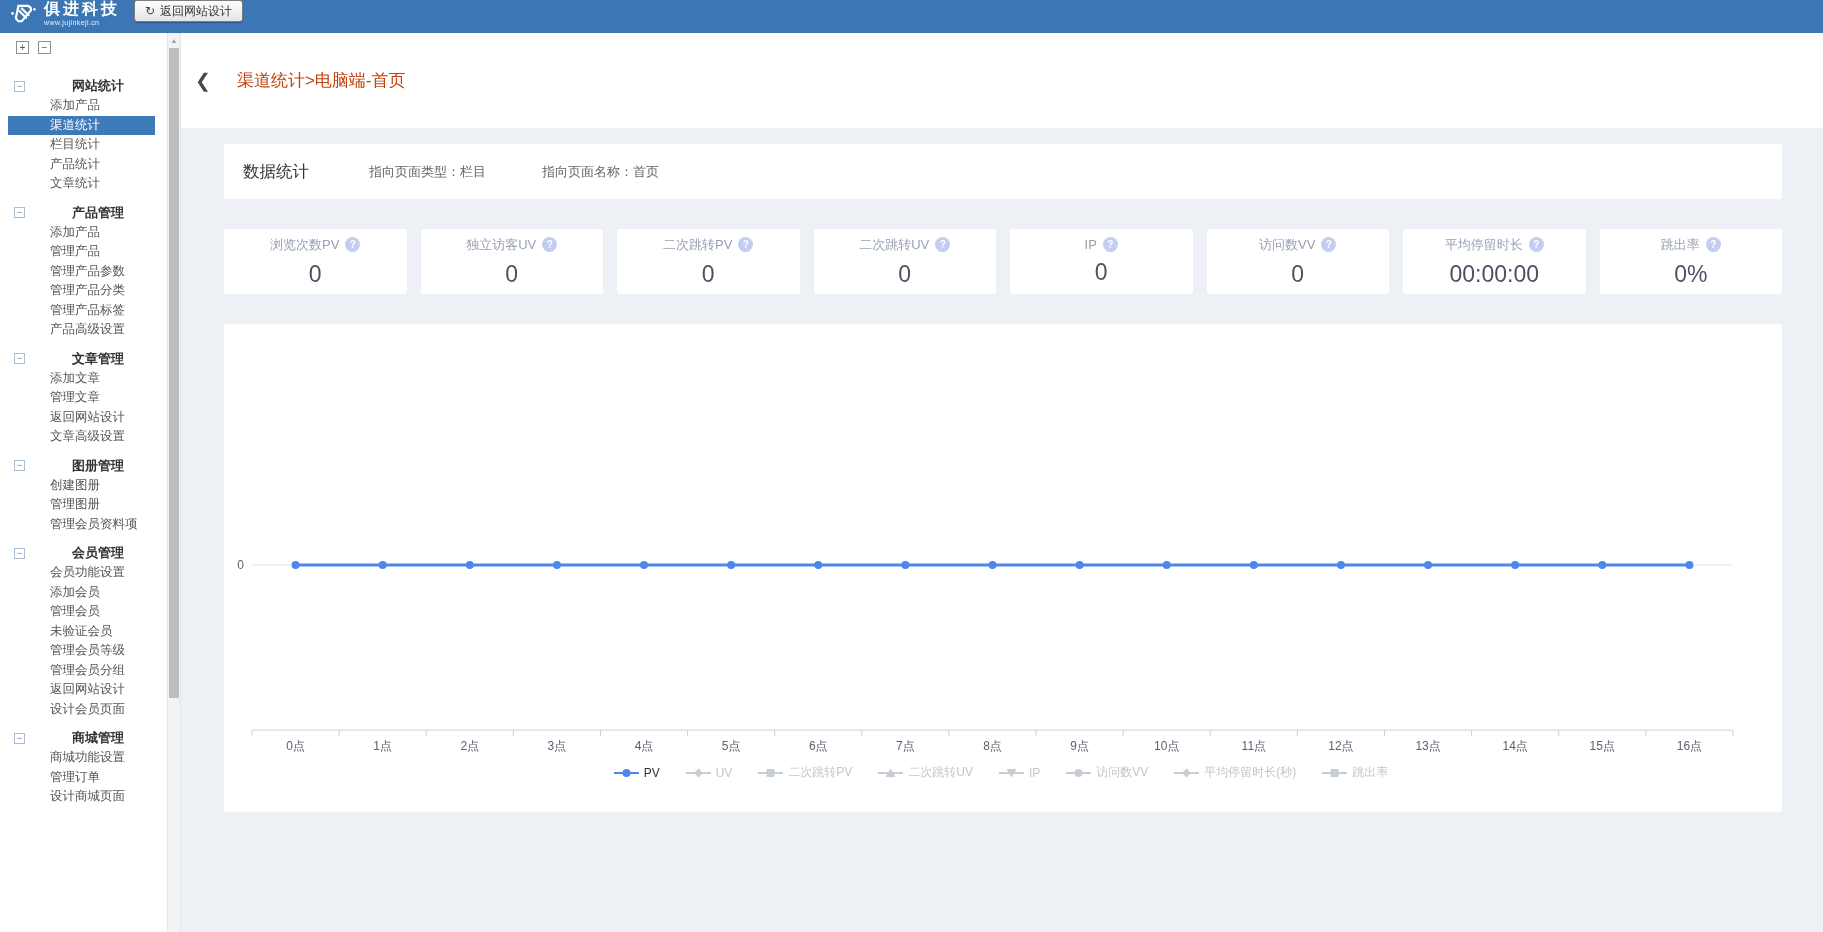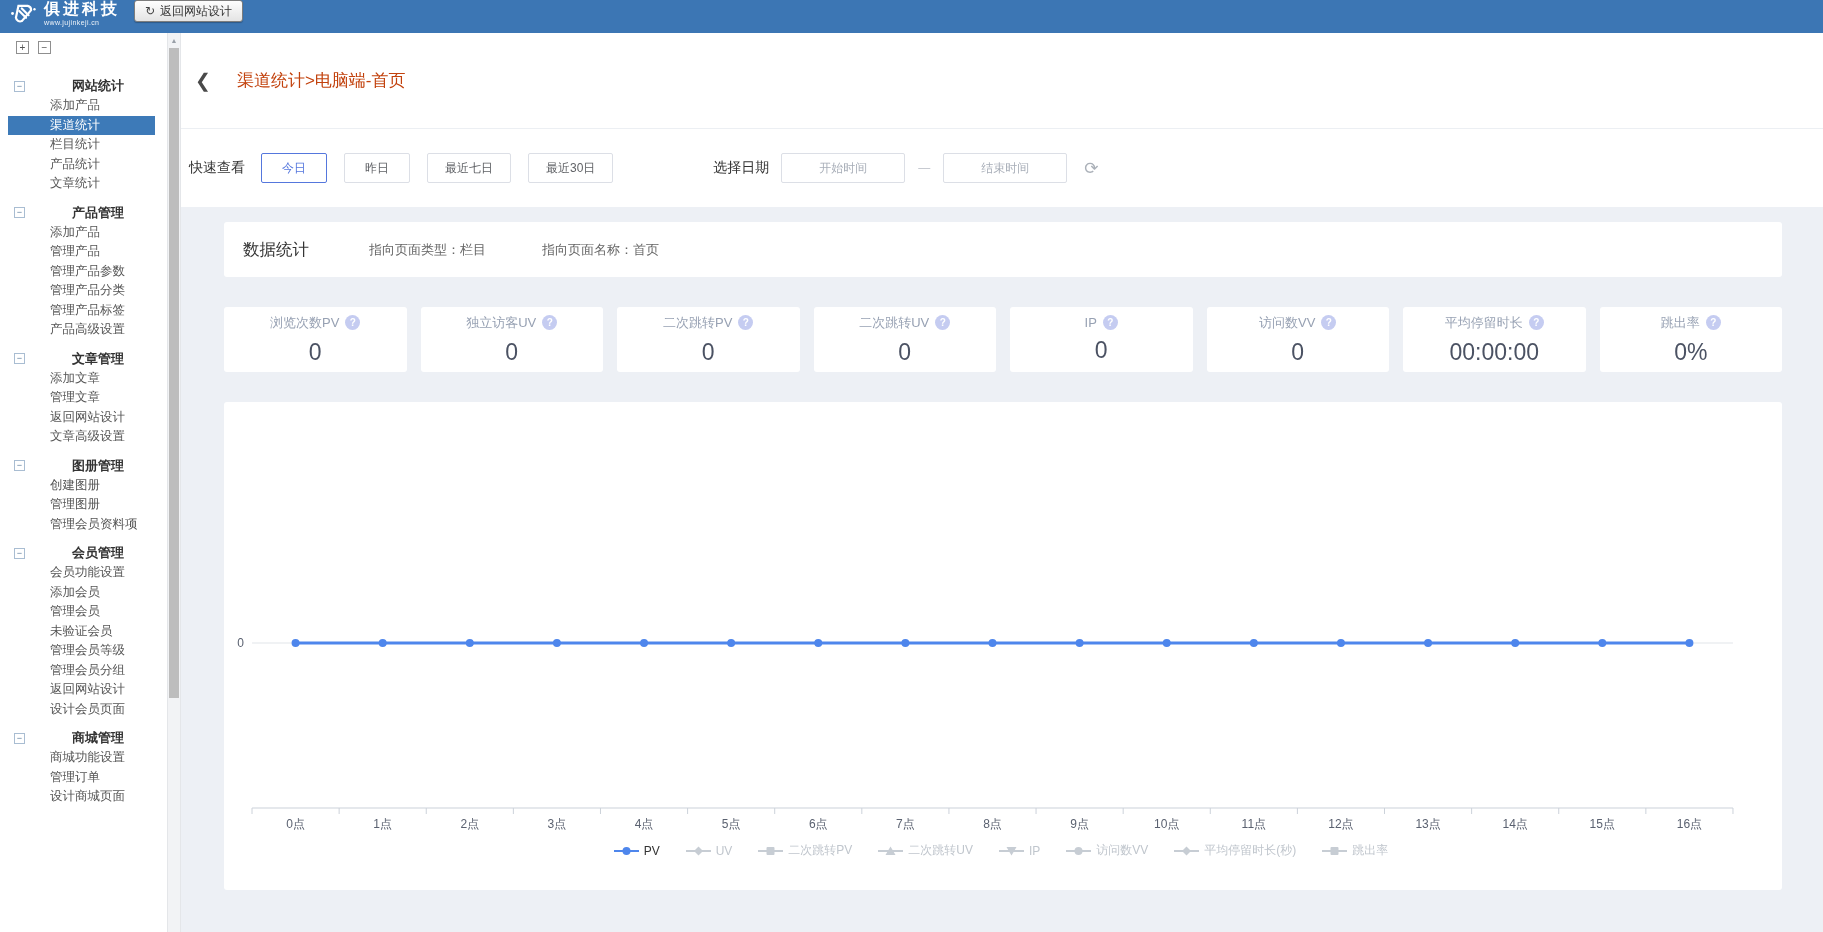--- a/index.html
+++ b/index.html
@@ -189,34 +189,20 @@
     <div class="vs-thumb"></div>
   </div>
 
   <div class="main">
 
     <div class="crumb-row">
       <span class="crumb-back">❮</span>
       <span class="crumb-text">渠道统计&gt;电脑端-首页</span>
     </div>
 
-    <div class="filter-row">
-      <span class="f-label">快速查看</span>
-      <div class="quick-btns" id="quick-buttons">
-          <button class="qbtn selected">今日</button>
-          <button class="qbtn">昨日</button>
-          <button class="qbtn">最近七日</button>
-          <button class="qbtn">最近30日</button>
-        </div>
-      <span class="f-label date-label">选择日期</span>
-      <input class="date-input" readonly="" placeholder="开始时间" style="">
-      <span class="range-sep">—</span>
-      <input class="date-input" readonly="" placeholder="结束时间" style="">
-      <span class="reload">⟳</span>
-    </div>
 
     <div class="content">
 
       <div class="panel-head">
         <span class="ph-title">数据统计</span>
         <span class="ph-meta">指向页面类型：栏目</span>
         <span class="ph-meta" style="margin-left:56px;">指向页面名称：首页</span>
       </div>
 
       <div class="cards" id="stat-cards">

